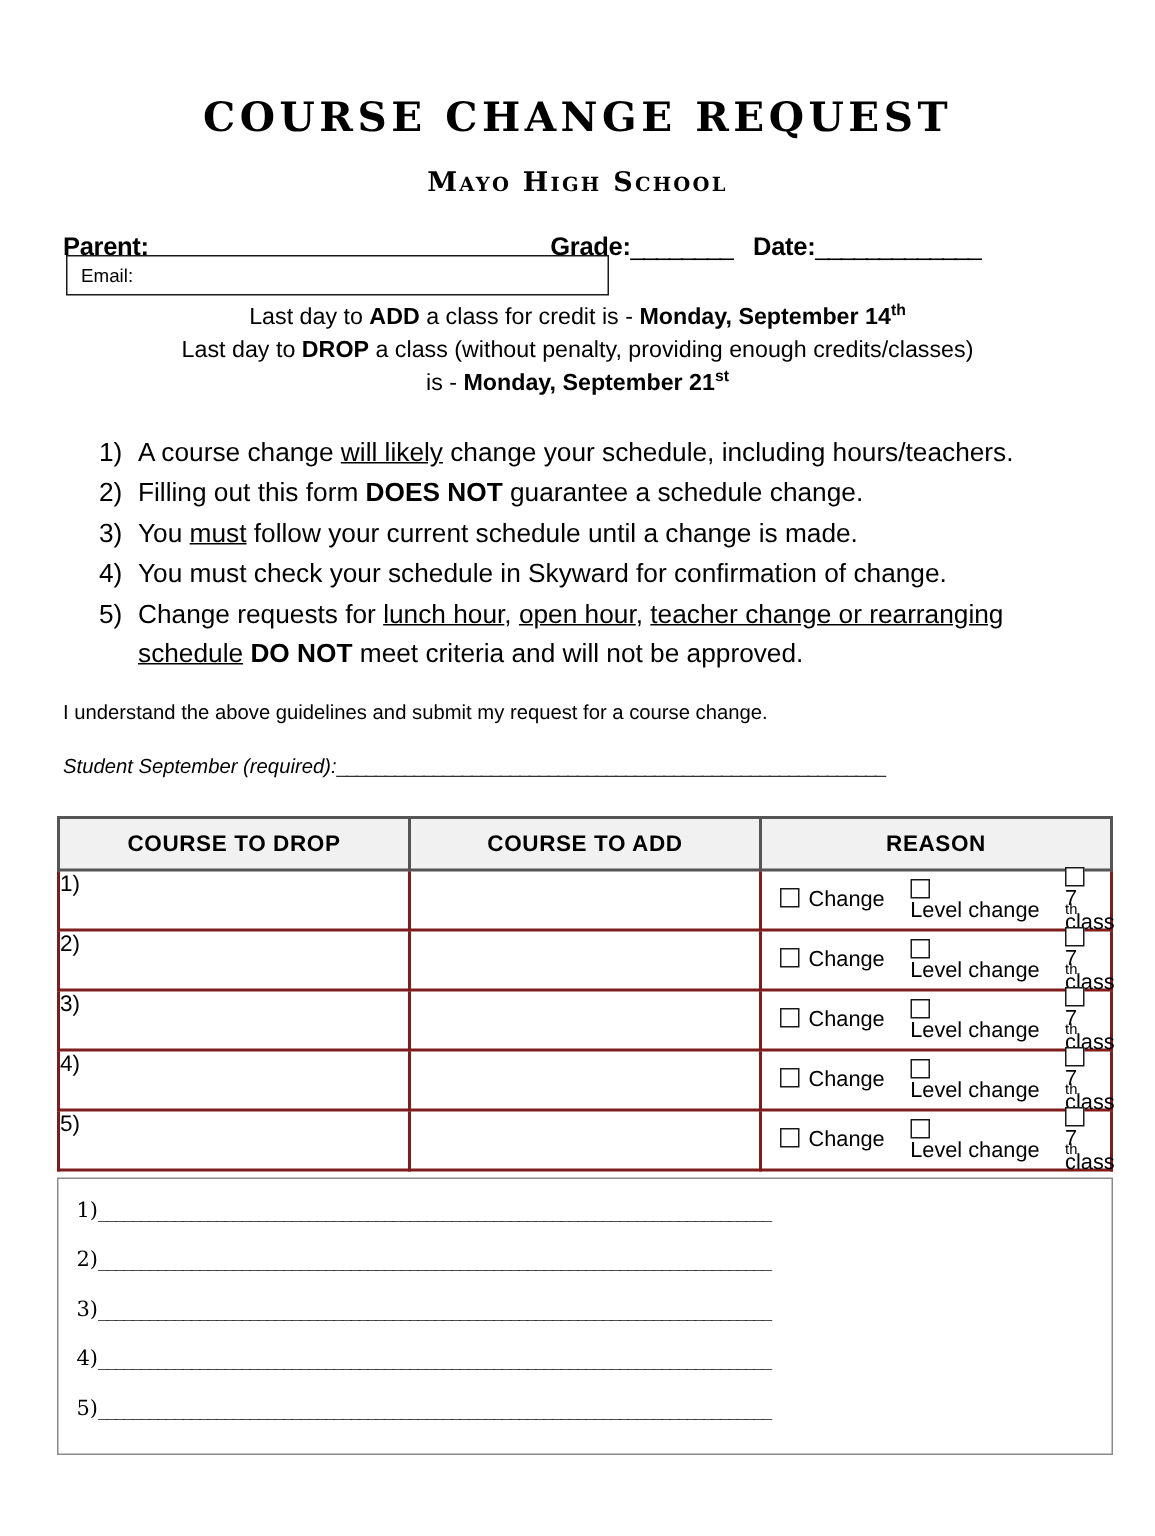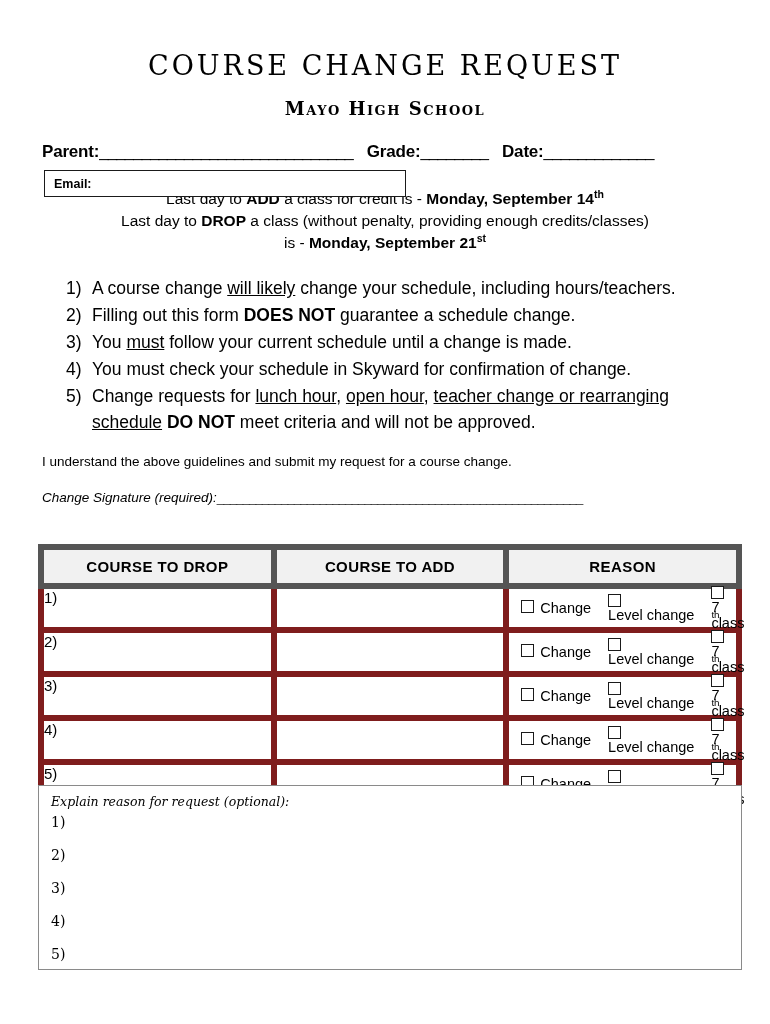--- a/index.html
+++ b/index.html
@@ -20,25 +20,25 @@
     width: 770px;
     height: 1024px;
     padding: 0;
     box-sizing: border-box;
   }
 
   
   .doc-title {
     text-align: center;
     font-family: "DejaVu Serif", serif;
-    font-weight: normal;
+    font-weight: bold;
     font-size: 27px;
     letter-spacing: 3px;
     margin: 0;
-    padding-top: 51px;
+    padding-top: 64px;
     line-height: 1.1;
     white-space: pre;
   }
   .doc-subtitle {
     text-align: center;
     font-family: "DejaVu Serif", serif;
     font-weight: bold;
     font-size: 18px;
     font-variant: small-caps;
     letter-spacing: 1.5px;
@@ -65,21 +65,21 @@
   
   .email-box {
     position: absolute;
     left: 44px;
     top: 170px;
     width: 362px;
     height: 27px;
     border: 1px solid #1a1a1a;
     box-sizing: border-box;
     font-size: 12.5px;
-    font-weight: bold;
+    font-weight: normal;
     padding: 6px 0 0 9px;
     background: #fff;
   }
 
   
   .deadlines {
     margin: 0 42px;
     padding-top: 26px;
     text-align: center;
     font-size: 15.5px;
@@ -130,21 +130,21 @@
   table.course-table {
     position: absolute;
     left: 38px;
     top: 544px;
     width: 704px;
     border-collapse: collapse;
     table-layout: fixed;
   }
   table.course-table th,
   table.course-table td {
-    border: 6px solid #7f1d1d;
+    border: 2px solid #7f1d1d;
     padding: 0;
     vertical-align: top;
   }
   table.course-table thead th {
     background: #f1f1f1;
     text-align: center;
     font-family: "Liberation Sans", sans-serif;
     font-weight: bold;
     font-size: 15px;
     letter-spacing: 0.4px;
@@ -256,21 +256,21 @@
       <span class="num">4)</span>You must check your schedule in Skyward for confirmation of change.
     </li>
     <li>
       <span class="num">5)</span>Change requests for <span class="u">lunch hour</span>, <span class="u">open hour</span>, <span class="u">teacher change or rearranging schedule</span> <span class="b">DO NOT</span> meet criteria and will not be approved.
     </li>
   </ol>
 
   <div class="understand">I understand the above guidelines and submit my request for a course change.</div>
 
   <div class="sig-line">
-    <span>Change Signature (required):</span><span class="rule">_________________________________________________________</span>
+    <span>Student September (required):</span><span class="rule">_________________________________________________________</span>
   </div>
 
   <table class="course-table">
     <thead>
       <tr>
         <th>COURSE TO DROP</th>
         <th>COURSE TO ADD</th>
         <th>REASON</th>
       </tr>
     </thead>
@@ -382,21 +382,20 @@
                 <sup>th</sup>
                 <span> class</span>
               </label>
             </div>
           </td>
         </tr>
       </tbody>
   </table>
 
   <div class="explain-box">
-    <div class="explain-label">Explain reason for request (optional):</div>
     <div id="explain-lines">
         <div class="explain-line"><span>1)</span><span class="rule">________________________________________________________________________________</span></div>
         <div class="explain-line sp"><span>2)</span><span class="rule">________________________________________________________________________________</span></div>
         <div class="explain-line sp"><span>3)</span><span class="rule">________________________________________________________________________________</span></div>
         <div class="explain-line sp"><span>4)</span><span class="rule">________________________________________________________________________________</span></div>
         <div class="explain-line sp"><span>5)</span><span class="rule">________________________________________________________________________________</span></div>
       </div>
   </div>
 
 </div>

